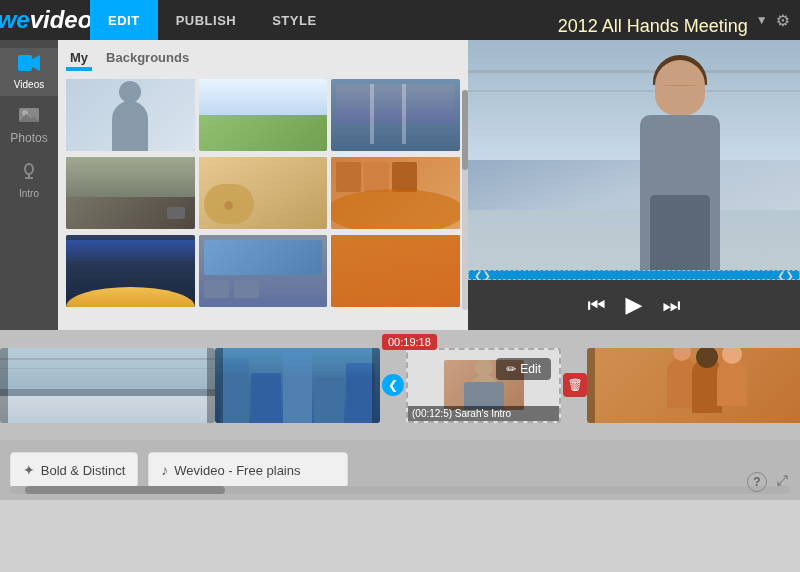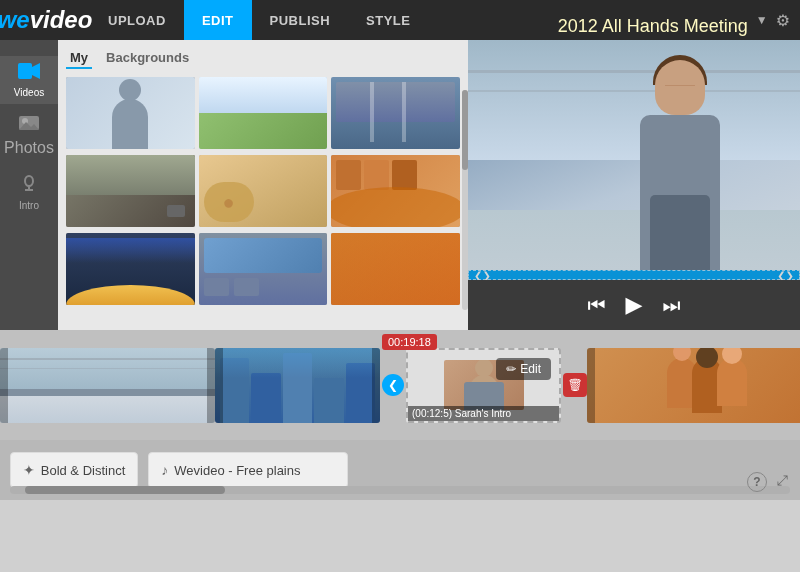--- a/index.html
+++ b/index.html
@@ -83,21 +83,21 @@
       height: 290px;
     }
 
     
     .left-sidebar {
       width: 58px;
       background: #4a4a4a;
       display: flex;
       flex-direction: column;
       align-items: center;
-      padding-top: 16px;
+      padding-top: 8px;
       gap: 4px;
     }
     .sidebar-item {
       display: flex;
       flex-direction: column;
       align-items: center;
       padding: 6px 4px;
       cursor: pointer;
       color: #aaa;
       font-size: 10px;
@@ -127,21 +127,21 @@
       font-size: 13px;
       font-weight: bold;
     }
     .media-tab {
       cursor: pointer;
       color: #666;
       padding: 2px 4px;
     }
     .media-tab.active {
       color: #333;
-      border-bottom: 2px solid #0ea5e9;
+      border-bottom: 4px solid #0ea5e9;
     }
     .media-grid {
       display: grid;
       grid-template-columns: repeat(3, 1fr);
       gap: 4px;
       height: 230px;
       overflow: hidden;
     }
     .media-thumb {
       background: #999;
@@ -377,21 +377,20 @@
     .filmstrip-right { right: 0; }
   </style>
 </head>
 <body>
 
 <div class="top-nav">
   <div class="logo">
     <span class="logo-text"><span style="color:#00aaff">we</span>video</span>
   </div>
   <div class="nav-items">
-    <div class="nav-item">UPLOAD</div>
     <div class="nav-item active">EDIT</div>
     <div class="nav-item">PUBLISH</div>
     <div class="nav-item">STYLE</div>
   </div>
   <div class="nav-right">
     <span class="project-title">2012 All Hands Meeting</span>
     <span style="color:#aaa; font-size:12px;">▼</span>
     <span class="gear-icon">⚙</span>
   </div>
 </div>
@@ -409,21 +408,21 @@
       <span style="font-size:10px; color:white;">Videos</span>
     </div>
     <div class="sidebar-item">
       <div class="sidebar-icon">
         <svg width="22" height="18" viewBox="0 0 22 18">
             <rect x="1" y="2" width="20" height="14" rx="2" fill="#888"></rect>
             <circle cx="7" cy="7" r="3" fill="#aaa"></circle>
             <polygon points="1,16 8,8 13,13 16,10 21,16" fill="#777"></polygon>
           </svg>
       </div>
-      <span style="font-size:16px; color:#aaa;">Photos</span>
+      <span style="font-size:12px; color:#aaa;">Photos</span>
     </div>
     <div class="sidebar-item">
       <div class="sidebar-icon">
         <svg width="18" height="20" viewBox="0 0 18 20">
             <ellipse cx="9" cy="8" rx="4" ry="5" fill="none" stroke="#888" stroke-width="2"></ellipse>
             <line x1="9" y1="13" x2="9" y2="17" stroke="#888" stroke-width="2"></line>
             <line x1="5" y1="17" x2="13" y2="17" stroke="#888" stroke-width="2"></line>
           </svg>
       </div>
       <span style="font-size:10px; color:#aaa;">Intro</span>

